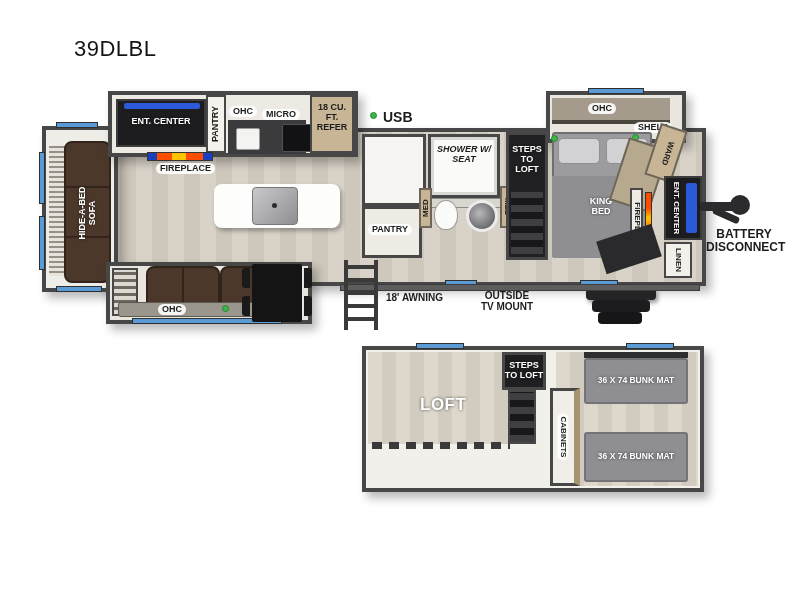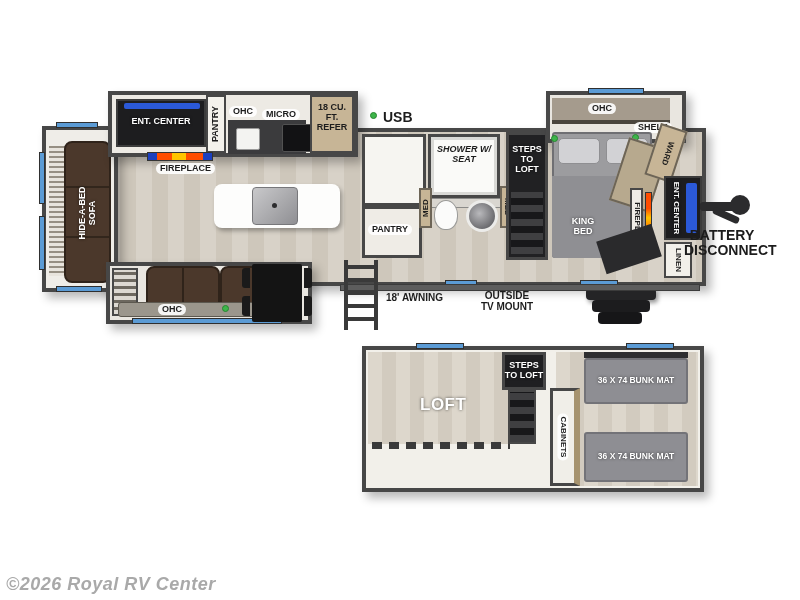--- a/index.html
+++ b/index.html
@@ -28,20 +28,21 @@
   .treads{background:repeating-linear-gradient(0deg,#3f3f41 0 7px,#18181a 7px 14px);}
   .blind{background:repeating-linear-gradient(0deg,#e8e4dd 0 3px,#968f83 3px 5px);}
   #watermark{color:#a9a9a9;font-weight:bold;font-style:italic;font-size:18px;letter-spacing:.5px;}
   #plan-title{color:#151515;font-size:22px;letter-spacing:.5px;}
 </style>
 </head>
 <body>
 
 <div id="stage">
 
+  <div id="plan-title" class="abs" style="left:74px;top:36px;">39DLBL</div>
 
   <div class="abs room wood" style="left:100px;top:128px;width:606px;height:158px;"></div>
 
   <div class="abs room" style="left:42px;top:126px;width:76px;height:166px;background:#efede8;"></div>
   <div class="abs blind" style="left:49px;top:146px;width:16px;height:130px;"></div>
   <div class="abs" style="left:64px;top:141px;width:47px;height:142px;background:#4b382b;border:2px solid #2f231a;border-radius:8px;"></div>
   <div class="abs" style="left:66px;top:186px;width:43px;height:2px;background:#32261c;"></div>
   <div class="abs" style="left:66px;top:236px;width:43px;height:2px;background:#32261c;"></div>
   <div class="abs wtxt rot" style="left:88px;top:213px;width:64px;">HIDE-A-BED SOFA</div>
   <div class="abs win" style="left:56px;top:122px;width:42px;height:6px;"></div>
@@ -96,21 +97,21 @@
   <div class="abs room" style="left:546px;top:91px;width:140px;height:52px;background:#e9e6e0;"></div>
   <div class="abs" style="left:552px;top:98px;width:118px;height:26px;background:#a59b8d;border-bottom:4px solid #4a453d;"></div>
   <div class="abs pill" style="left:588px;top:103px;">OHC</div>
   <div class="abs win" style="left:588px;top:88px;width:56px;height:6px;"></div>
   <div class="abs pill" style="left:634px;top:122px;">SHELF</div>
 
   <div class="abs" style="left:552px;top:132px;width:100px;height:126px;background:#9c9c9f;border:2px solid #6f6f73;border-radius:3px;"></div>
   <div class="abs" style="left:558px;top:138px;width:42px;height:26px;background:#d2d2d5;border:1px solid #8f8f92;border-radius:5px;"></div>
   <div class="abs" style="left:606px;top:138px;width:42px;height:26px;background:#d2d2d5;border:1px solid #8f8f92;border-radius:5px;"></div>
   <div class="abs" style="left:552px;top:176px;width:100px;height:82px;background:#8f8f93;border-radius:0 0 3px 3px;"></div>
-  <div class="abs wtxt pillw ctr" style="left:562px;top:192px;width:42px;height:30px;margin-top:20px;">KING BED</div>
+  <div class="abs wtxt pillw ctr" style="left:580px;top:192px;width:42px;height:30px;">KING BED</div>
   <div class="abs led" style="left:551px;top:135px;"></div>
   <div class="abs led" style="left:632px;top:134px;"></div>
 
   <div class="abs tan" style="left:618px;top:142px;width:42px;height:66px;transform:rotate(18deg);background:#b7a98e;"></div>
   <div class="abs tan" style="left:652px;top:126px;width:28px;height:54px;transform:rotate(18deg);"></div>
   <div class="abs txt rotd" style="left:667px;top:153px;font-size:8px;transform:translate(-50%,-50%) rotate(108deg);">WARD</div>
 
   <div class="abs" style="left:630px;top:188px;width:13px;height:74px;background:#efece6;border:2px solid #474747;"></div>
   <div class="abs txt rotd" style="left:637px;top:225px;font-size:8px;">FIREPLACE</div>
   <div class="abs" style="left:645px;top:192px;width:7px;height:64px;background:linear-gradient(180deg,#ff4d00 0 25%,#ffc400 40%,#ff6a00 60%,#e03000 80%,#1b3fbf 100%);border:1px solid #333;"></div>
@@ -123,21 +124,21 @@
   <div class="abs txt rotd" style="left:678px;top:260px;font-size:8px;">LINEN</div>
 
   <div class="abs" style="left:600px;top:232px;width:58px;height:34px;background:#2a2a2c;transform:rotate(-18deg);"></div>
   <div class="abs" style="left:586px;top:288px;width:70px;height:12px;background:#242426;border-radius:4px;box-shadow:2px 3px 4px rgba(0,0,0,.4);"></div>
   <div class="abs" style="left:592px;top:300px;width:58px;height:12px;background:#1c1c1e;border-radius:4px;"></div>
   <div class="abs" style="left:598px;top:312px;width:44px;height:12px;background:#161618;border-radius:4px;"></div>
 
   <div class="abs" style="left:700px;top:202px;width:38px;height:9px;background:#2b2b2d;border-radius:3px;"></div>
   <div class="abs" style="left:730px;top:195px;width:20px;height:20px;background:#2b2b2d;border-radius:50%;"></div>
   <div class="abs" style="left:712px;top:212px;width:28px;height:7px;background:#2b2b2d;border-radius:3px;transform:rotate(24deg);"></div>
-  <div class="abs txt pillw" style="left:684px;top:228px;width:76px;font-size:14px;">BATTERY DISCONNECT</div>
+  <div class="abs txt pillw" style="left:706px;top:228px;width:76px;font-size:12px;">BATTERY DISCONNECT</div>
 
   <div class="abs room" style="left:106px;top:262px;width:206px;height:62px;background:#e9e6e0;"></div>
   <div class="abs" style="left:112px;top:268px;width:26px;height:48px;background:repeating-linear-gradient(0deg,#ddd9d2 0 4px,#6d685f 4px 7px);border:2px solid #474747;"></div>
   <div class="abs" style="left:146px;top:266px;width:74px;height:40px;background:#4b382b;border:2px solid #2f231a;border-radius:8px 8px 4px 4px;"></div>
   <div class="abs" style="left:220px;top:266px;width:74px;height:40px;background:#4b382b;border:2px solid #2f231a;border-radius:8px 8px 4px 4px;"></div>
   <div class="abs" style="left:182px;top:268px;width:2px;height:36px;background:#2f231a;"></div>
   <div class="abs" style="left:256px;top:268px;width:2px;height:36px;background:#2f231a;"></div>
   <div class="abs" style="left:118px;top:302px;width:180px;height:15px;background:#9b968c;border:1px solid #5c584f;border-radius:3px;"></div>
   <div class="abs pill" style="left:158px;top:304px;">OHC</div>
   <div class="abs led" style="left:222px;top:305px;"></div>
@@ -172,15 +173,14 @@
 
   <div class="abs" style="left:584px;top:352px;width:104px;height:6px;background:#2e2e30;"></div>
   <div class="abs" style="left:584px;top:358px;width:104px;height:46px;background:#8e8e93;border:2px solid #737378;border-radius:3px;"></div>
   <div class="abs wtxt ctr" style="left:586px;top:360px;width:100px;height:42px;font-size:8.5px;white-space:nowrap;">36 X 74 BUNK MAT</div>
   <div class="abs" style="left:584px;top:432px;width:104px;height:50px;background:#8e8e93;border:2px solid #737378;border-radius:3px;"></div>
   <div class="abs wtxt ctr" style="left:586px;top:434px;width:100px;height:46px;font-size:8.5px;white-space:nowrap;">36 X 74 BUNK MAT</div>
 
   <div class="abs win" style="left:416px;top:343px;width:48px;height:6px;"></div>
   <div class="abs win" style="left:626px;top:343px;width:48px;height:6px;"></div>
 
-  <div id="watermark" class="abs" style="left:6px;top:574px;">©2026 Royal RV Center</div>
 
 </div>
 
 </body></html>

